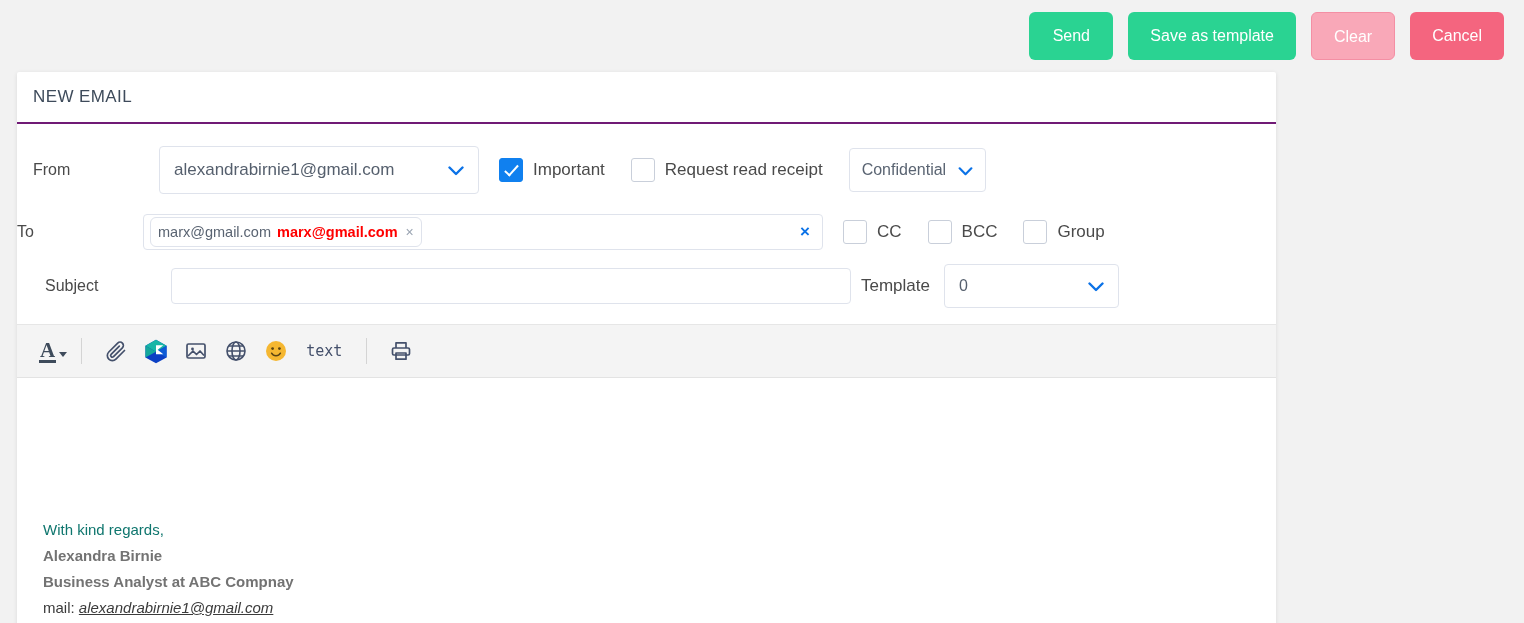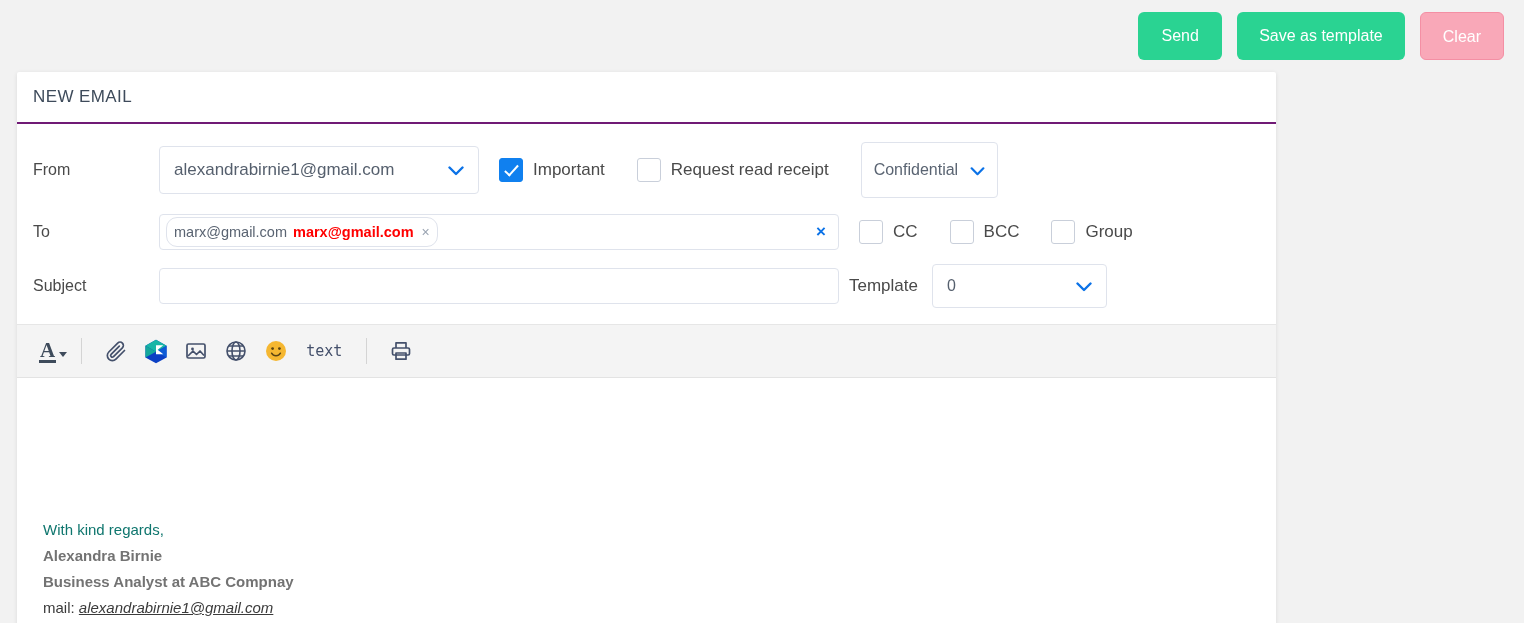--- a/index.html
+++ b/index.html
@@ -77,22 +77,22 @@
   
   .form {
     padding: 0;
   }
   .form-row {
     display: flex;
     align-items: center;
     box-sizing: border-box;
   }
   .row-from    { height: 56px; padding-left: 16px; margin-top: 18px;}
-  .row-to      { height: 40px; padding-left: 16px; margin-top: 14px;}
-  .row-subject { height: 40px; padding-left: 16px; margin-top: 14px; margin-bottom: 18px;}
+  .row-to      { height: 40px; margin-top: 14px;}
+  .row-subject { height: 40px; padding-left: 28px; margin-top: 14px; margin-bottom: 18px;}
 
   .field-label {
     font-size: 16px;
     color: #4a4a4a;
     width: 126px;
     flex: 0 0 126px;
   }
 
   .input-box {
     border: 1px solid #dfe3ec;
@@ -126,21 +126,21 @@
     height: 36px;
     padding: 0 8px 0 6px;
     justify-content: space-between;
     position: relative;
   }
   .chip {
     display: inline-flex;
     align-items: center;
     gap: 6px;
     border: 1px solid #dfe3ec;
-    border-radius: 11px;
+    border-radius: 6px;
     height: 28px;
     padding: 0 7px;
     background: #fff;
     font-size: 14.5px;
   }
   .chip-plain { color: #5a6472; }
   .chip-strong { color: #ff0000; font-weight: bold; }
   .chip-x {
     color: #9aa4b2;
     font-size: 14px;
@@ -171,21 +171,21 @@
     color: #3e4b5b;
     box-sizing: border-box;
     background: transparent;
   }
 
   
   .checks {
     display: flex;
     align-items: center;
     margin-left: 20px;
-    gap: 6px;
+    gap: 0;
   }
   .check-item {
     display: flex;
     align-items: center;
     cursor: pointer;
     margin-right: 26px;
   }
   .cbox {
     width: 24px;
     height: 24px;
@@ -212,21 +212,21 @@
     transform: rotate(42deg);
   }
   .check-label {
     font-size: 17px;
     color: #4a4a4a;
     margin-left: 10px;
     white-space: nowrap;
   }
 
   .select-conf {
-    height: 56px;
+    height: 44px;
     padding: 12px 12px;
     gap: 12px;
     font-size: 16px;
     color: #5a6472;
     cursor: pointer;
     border-radius: 4px;
   }
 
   .template-label {
     font-size: 17px;
@@ -325,20 +325,21 @@
     color: #3b3b3b;
   }
 </style>
 </head>
 <body>
 
 <div class="action-bar">
   <button class="btn btn-send">Send</button>
   <button class="btn btn-template">Save as template</button>
   <button class="btn btn-clear">Clear</button>
+  <button class="btn btn-cancel">Cancel</button>
 </div>
 
 <div class="card">
 
   <div class="card-header">
     <span class="card-title">NEW EMAIL</span>
   </div>
 
   <div class="form">
 

